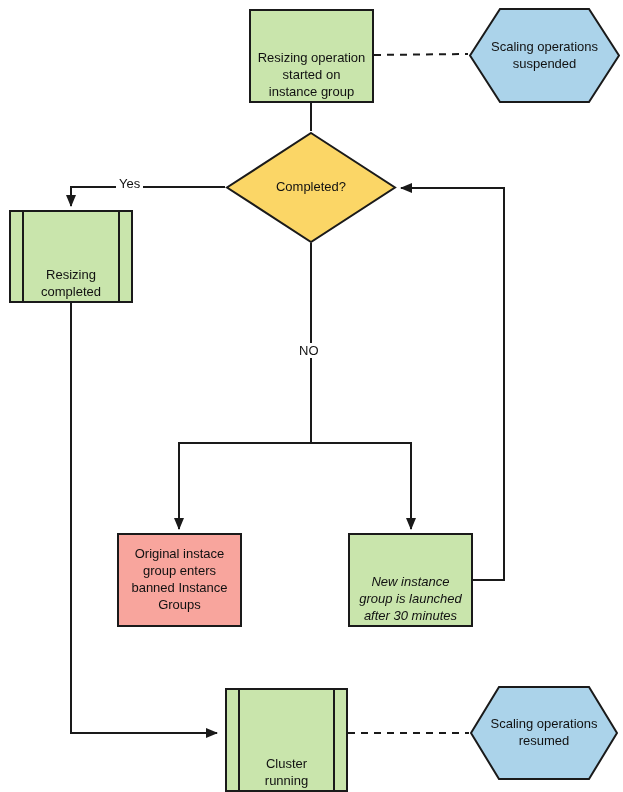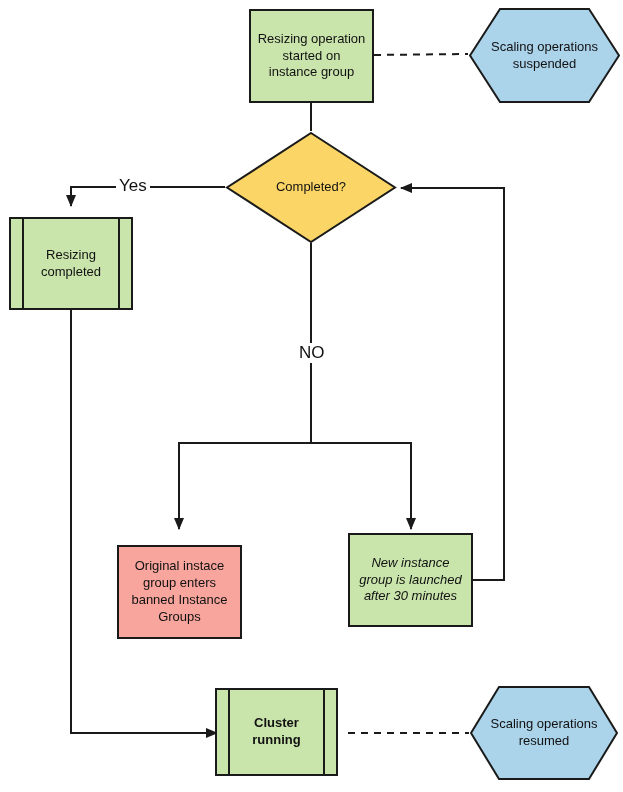--- a/index.html
+++ b/index.html
@@ -46,21 +46,21 @@
   }
   .node .label {
     position: relative;
     z-index: 2;
     white-space: pre-line;
     padding: 0 4px;
   }
   .rect-node {
     border: 2px solid var(--stroke-color, #1a1a1a);
   }
-  .process-green { background: var(--process-green, #c9e5ac); }
+  .process-green { background: var(--process-green, #c9e5ac); align-items: flex-end; }
   .banned-red    { background: var(--banned-red, #f8a59d); }
   .node .shape-svg {
     position: absolute;
     inset: 0;
     width: 100%;
     height: 100%;
     z-index: 1;
   }
   .shape-svg polygon {
     stroke: var(--stroke-color, #1a1a1a);
@@ -76,21 +76,21 @@
     width: 0;
     border-left: 2px solid var(--stroke-color, #1a1a1a);
     z-index: 1;
   }
   .vbar.left  { left: 11px; }
   .vbar.right { right: 11px; }
   .edge-label {
     position: absolute;
     z-index: 2;
     background: #ffffff;
-    font-size: 17px;
+    font-size: 13px;
     color: #111111;
     padding: 0 3px;
     font-family: "Liberation Sans", "DejaVu Sans", sans-serif;
   }
 </style>
 </head>
 <body>
 
 <div class="canvas">
 
@@ -125,41 +125,41 @@
 suspended</span>
   </div>
 
   <div class="node" style="left:225px; top:132px; width:172px; height:111px;text-align:center;">
     <svg class="shape-svg diamond-shape" viewBox="0 0 172 111" preserveAspectRatio="none">
       <polygon points="86,1 170,55.5 86,110 2,55.5"></polygon>
     </svg>
     <span class="label">Completed?</span>
   </div>
 
-  <div class="node rect-node process-green" style="left:9px; top:210px; width:124px; height:93px;margin-top:7px;">
+  <div class="node rect-node process-green" style="left:9px; top:210px; width:124px; height:93px;">
     <div class="vbar left"></div>
     <div class="vbar right"></div>
     <span class="label">Resizing
 completed</span>
   </div>
 
-  <div class="node rect-node banned-red" style="left:117px; top:533px; width:125px; height:94px;margin-top:12px;">
+  <div class="node rect-node banned-red" style="left:117px; top:533px; width:125px; height:94px;">
     <span class="label">Original instace
 group enters
 banned Instance
 Groups</span>
   </div>
 
   <div class="node rect-node process-green" style="left:348px; top:533px; width:125px; height:94px;font-style:italic;">
     <span class="label">New instance
 group is launched
 after 30 minutes</span>
   </div>
 
-  <div class="node rect-node process-green" style="left:215px; top:688px; width:123px; height:88px;font-weight:bold;">
+  <div class="node rect-node process-green" style="left:225px; top:688px; width:123px; height:104px;">
     <div class="vbar left"></div>
     <div class="vbar right"></div>
     <span class="label">Cluster
 running</span>
   </div>
 
   <div class="node" style="left:470px; top:686px; width:148px; height:94px;">
     <svg class="shape-svg hexagon-shape" viewBox="0 0 148 94" preserveAspectRatio="none">
       <polygon points="1,47 29,1 119,1 147,47 119,93 29,93"></polygon>
     </svg>

